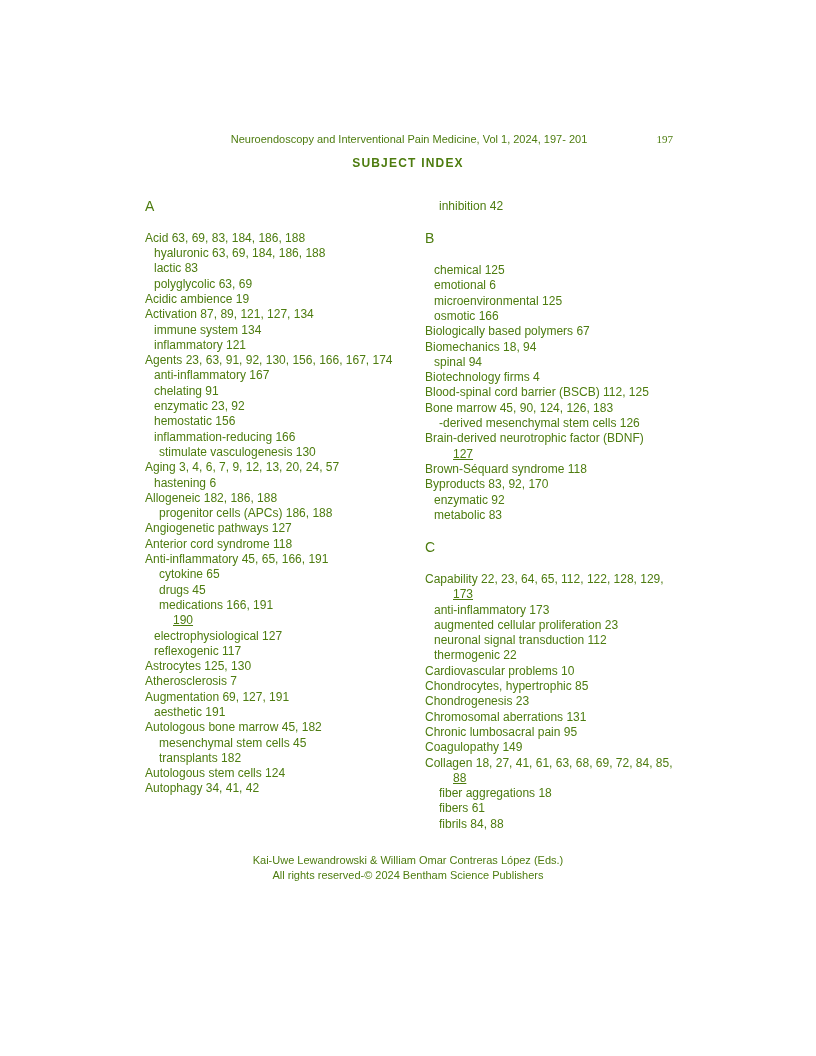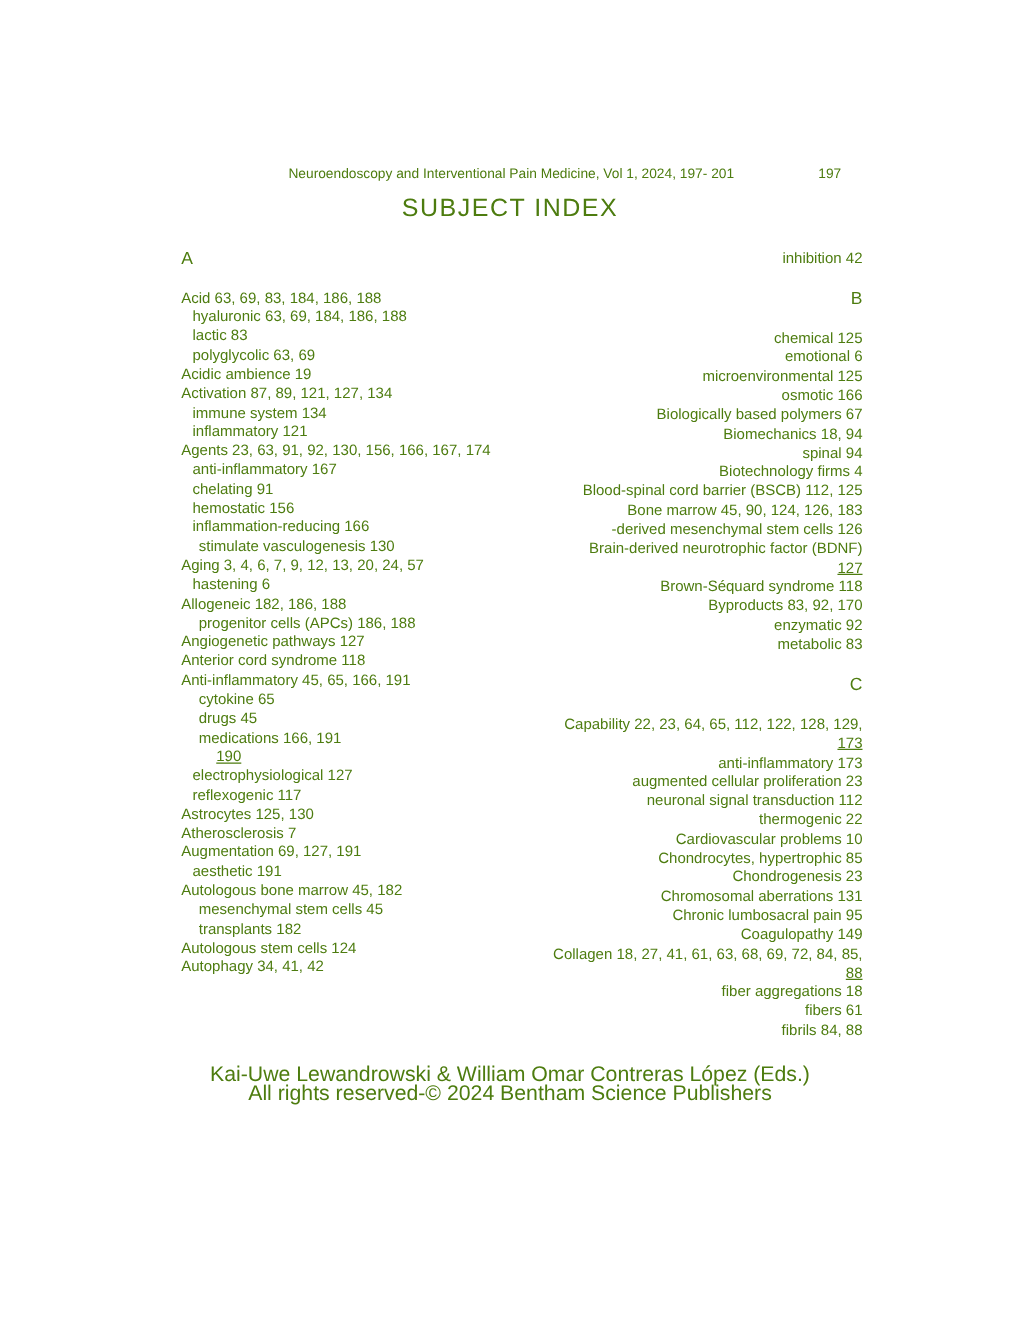--- a/index.html
+++ b/index.html
@@ -15,40 +15,40 @@
   }
   .running-head {
     position: absolute;
     top: 132px;
     left: 145px;
     width: 528px;
     font-size: 11px;
     line-height: 15px;
   }
   .running-title { display: block; text-align: center; }
-  .page-number { position: absolute; right: 0; top: 0; }
+  .page-number { position: absolute; right: 0; top: 0; font-family: Liberation Serif, serif; }
   .title {
     position: absolute;
     top: 156px;
     left: 0;
     width: 100%;
     text-align: center;
-    font-size: 20px;
-    font-weight: normal;
+    font-size: 12px;
+    font-weight: bold;
     letter-spacing: 1.2px;
   }
   .columns {
     position: absolute;
     top: 199px;
     left: 145px;
     width: 545px;
     display: flex;
   }
   .col { width: 280px; }
-  .col:last-child { width: 265px; text-align: right; }
+  .col:last-child { width: 265px; }
   .idx {
     font-size: 12px;
     line-height: 15.3px;
     white-space: nowrap;
   }
   .idx-sub  { padding-left: 9px; }
   .idx-sub2 { padding-left: 14px; }
   .idx-wrap { padding-left: 28px; text-decoration: underline; }
   .idx-letter {
     font-size: 14px;
@@ -57,21 +57,21 @@
     margin-bottom: 16.5px;
     white-space: nowrap;
   }
   .col .idx-letter:first-child { margin-top: 0; }
   .page-footer {
     position: absolute;
     top: 853px;
     left: 0;
     width: 100%;
     text-align: center;
-    font-size: 17px;
+    font-size: 11px;
     line-height: 14.5px;
   }
 </style>
 </head>
 <body>
 
 <div class="page">
   <header class="running-head">
     <span class="running-title">Neuroendoscopy and Interventional Pain Medicine, Vol 1, 2024, 197- 201</span>
     <span class="page-number">197</span>
@@ -86,20 +86,21 @@
         <div class="idx idx-sub">hyaluronic 63, 69, 184, 186, 188</div>
         <div class="idx idx-sub">lactic 83</div>
         <div class="idx idx-sub">polyglycolic 63, 69</div>
         <div class="idx idx-main">Acidic ambience 19</div>
         <div class="idx idx-main">Activation 87, 89, 121, 127, 134</div>
         <div class="idx idx-sub">immune system 134</div>
         <div class="idx idx-sub">inflammatory 121</div>
         <div class="idx idx-main">Agents 23, 63, 91, 92, 130, 156, 166, 167, 174</div>
         <div class="idx idx-sub">anti-inflammatory 167</div>
         <div class="idx idx-sub">chelating 91</div>
+        <div class="idx idx-sub">enzymatic 23, 92</div>
         <div class="idx idx-sub">hemostatic 156</div>
         <div class="idx idx-sub">inflammation-reducing 166</div>
         <div class="idx idx-sub2">stimulate vasculogenesis 130</div>
         <div class="idx idx-main">Aging 3, 4, 6, 7, 9, 12, 13, 20, 24, 57</div>
         <div class="idx idx-sub">hastening 6</div>
         <div class="idx idx-main">Allogeneic 182, 186, 188</div>
         <div class="idx idx-sub2">progenitor cells (APCs) 186, 188</div>
         <div class="idx idx-main">Angiogenetic pathways 127</div>
         <div class="idx idx-main">Anterior cord syndrome 118</div>
         <div class="idx idx-main">Anti-inflammatory 45, 65, 166, 191</div>

